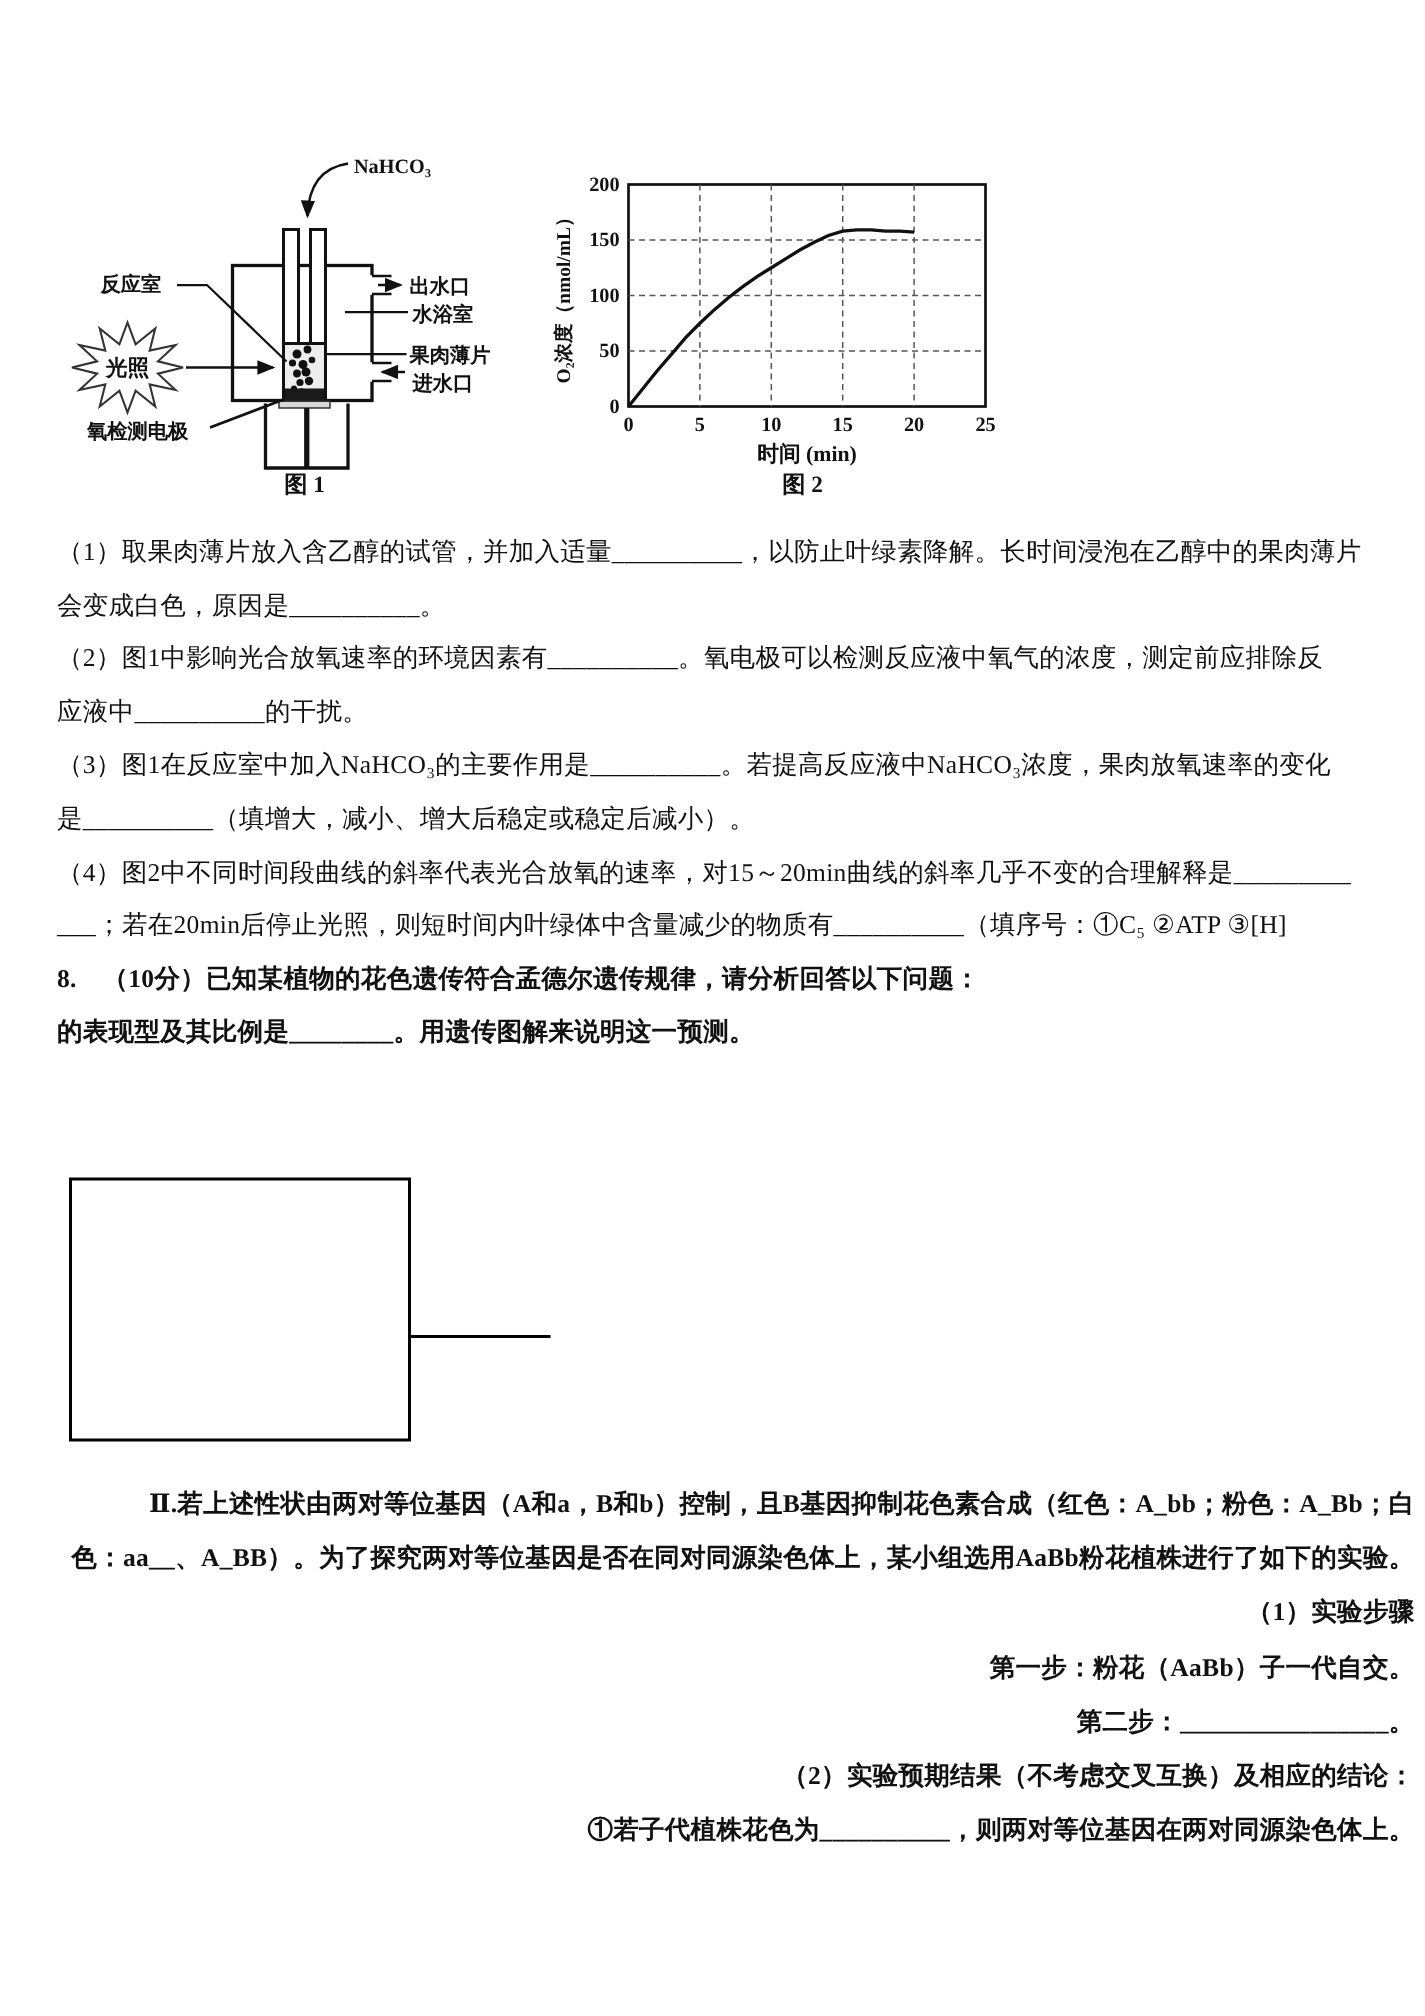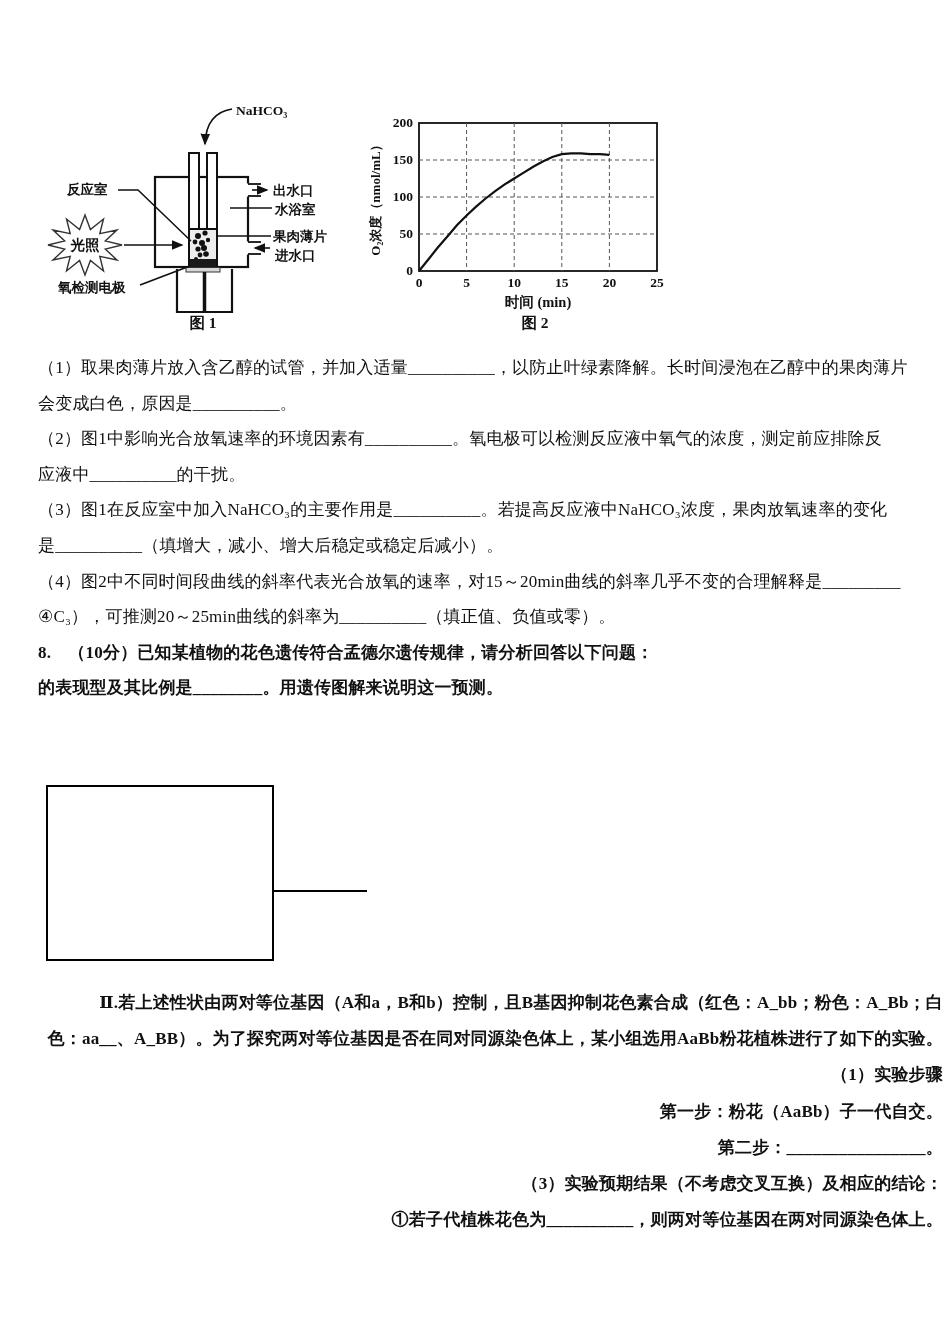--- a/index.html
+++ b/index.html
@@ -130,29 +130,29 @@
 </svg>
 
 <div id="blockA" class="textblock">
   <div class="line">（1）取果肉薄片放入含乙醇的试管，并加入适量__________，以防止叶绿素降解。长时间浸泡在乙醇中的果肉薄片</div>
   <div class="line">会变成白色，原因是__________。</div>
   <div class="line">（2）图1中影响光合放氧速率的环境因素有__________。氧电极可以检测反应液中氧气的浓度，测定前应排除反</div>
   <div class="line">应液中__________的干扰。</div>
   <div class="line">（3）图1在反应室中加入NaHCO₃的主要作用是__________。若提高反应液中NaHCO₃浓度，果肉放氧速率的变化</div>
   <div class="line">是__________（填增大，减小、增大后稳定或稳定后减小）。</div>
   <div class="line">（4）图2中不同时间段曲线的斜率代表光合放氧的速率，对15～20min曲线的斜率几乎不变的合理解释是_________</div>
-  <div class="line">④C₃），可推测20～25min曲线的斜率为__________（填正值、负值或零）。</div>
+  <div class="line">___；若在20min后停止光照，则短时间内叶绿体中含量减少的物质有__________（填序号：①C₅  ②ATP  ③[H]</div>
   <div class="line bold">8.　（10分）已知某植物的花色遗传符合孟德尔遗传规律，请分析回答以下问题：</div>
   <div class="line bold">的表现型及其比例是________。用遗传图解来说明这一预测。</div>
 </div>
 
 <div class="gen-box"></div>
 <div class="answer-line"></div>
 
 <div id="blockB" class="textblock">
   <div class="line bold">Ⅱ.若上述性状由两对等位基因（A和a，B和b）控制，且B基因抑制花色素合成（红色：A_bb；粉色：A_Bb；白</div>
   <div class="line bold">色：aa__、A_BB）。为了探究两对等位基因是否在同对同源染色体上，某小组选用AaBb粉花植株进行了如下的实验。</div>
   <div class="line bold">（1）实验步骤</div>
   <div class="line bold">第一步：粉花（AaBb）子一代自交。</div>
   <div class="line bold">第二步：________________。</div>
-  <div class="line bold">（3）实验预期结果（不考虑交叉互换）及相应的结论：</div>
+  <div class="line bold">（2）实验预期结果（不考虑交叉互换）及相应的结论：</div>
   <div class="line bold">①若子代植株花色为__________，则两对等位基因在两对同源染色体上。</div>
 </div>
 
 </body></html>

